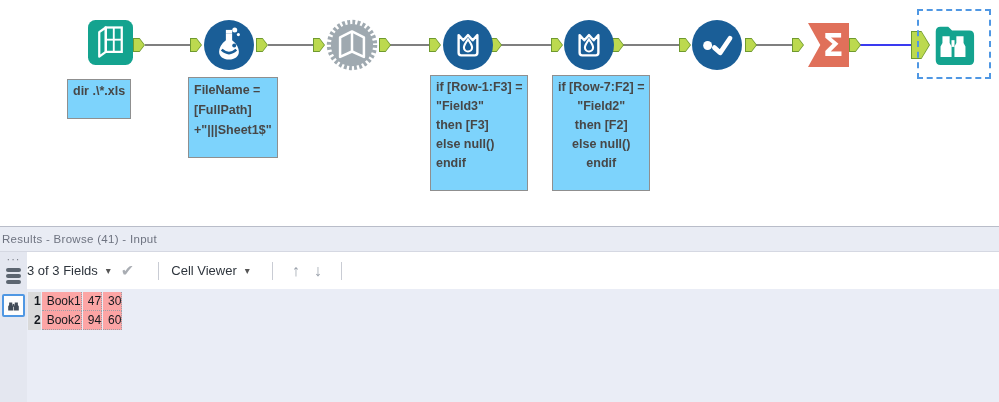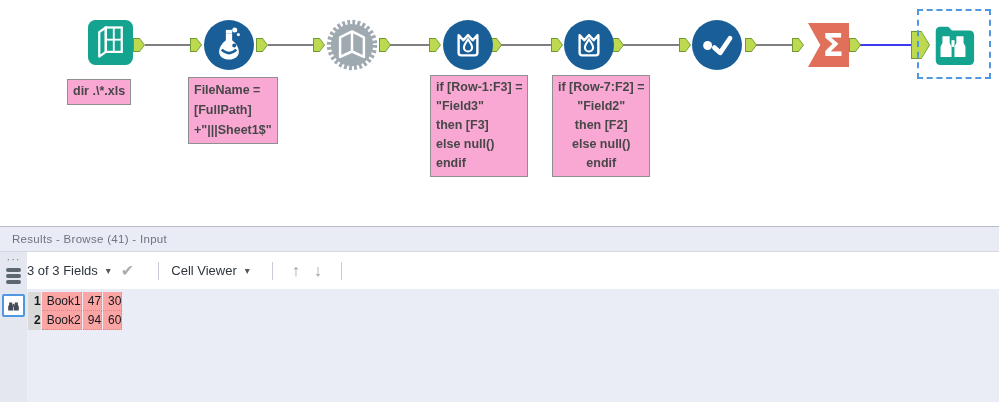--- a/index.html
+++ b/index.html
@@ -20,28 +20,28 @@
   .anchor.big { top:31px; width:19px; height:28px; }
 
   .sel-box { position:absolute; left:917px; top:9px; width:74px; height:70px;
              border:2px dashed #4f97e3; background:transparent; }
 
   .sigma-shape { position:absolute; left:808px; top:23px; width:41px; height:44px; background:#e0705a;
                  clip-path:polygon(0 0,100% 0,100% 100%,0 100%,30% 50%); display:flex; align-items:center; justify-content:center; }
   .sigma-shape span { color:#fff; font-size:31px; font-weight:bold; padding-left:9px; line-height:1;
                       font-family:"DejaVu Sans", sans-serif; }
 
-  .ann { position:absolute; background:#f9a8d4; border:1px solid #8f8f8f; color:#474747;
-         font-size:12.5px; font-weight:bold; line-height:19px; padding:2px 5px 3px 5px; white-space:nowrap; }
+  .ann { position:absolute; background:#7dd3fc; border:1px solid #8f8f8f; color:#474747;
+         font-size:12.5px; font-weight:bold; line-height:19px; padding:2px 5px 17px 5px; white-space:nowrap; }
 
   
   .results { position:absolute; left:0; top:226px; width:999px; height:176px; background:#eaedf6; }
   .res-header { position:absolute; left:0; top:0; width:100%; height:26px; background:#e9ecf4;
                 border-top:1px solid #b9bdc9; border-bottom:1px solid #d5d8e2;
-                color:#6e7380; font-size:11.5px; letter-spacing:.3px; line-height:25px; padding-left:12px; }
+                color:#6e7380; font-size:11.5px; letter-spacing:.3px; line-height:25px; padding-left:2px; }
   .gutter { position:absolute; left:0; top:26px; width:27px; height:150px; background:#e4e7f0; }
   .gutter .dots { position:absolute; left:0; top:2px; width:27px; text-align:center;
                   color:#7a7f88; font-size:11px; letter-spacing:1px; line-height:10px; }
   .stack-icon { position:absolute; left:6px; top:16px; width:15px; }
   .stack-icon b { display:block; height:3.5px; border-radius:2px; background:#5c6570; margin-bottom:2.5px; }
   .browse-box { position:absolute; left:2px; top:42px; width:23px; height:23px; background:#fdfdfd;
                 border:2px solid #4f97e3; border-radius:2px; display:flex; align-items:center; justify-content:center; }
 
   .toolbar { position:absolute; left:27px; top:26px; width:972px; height:37px; background:#fff;
              display:flex; align-items:center; color:#2e353d; font-size:13px; }

